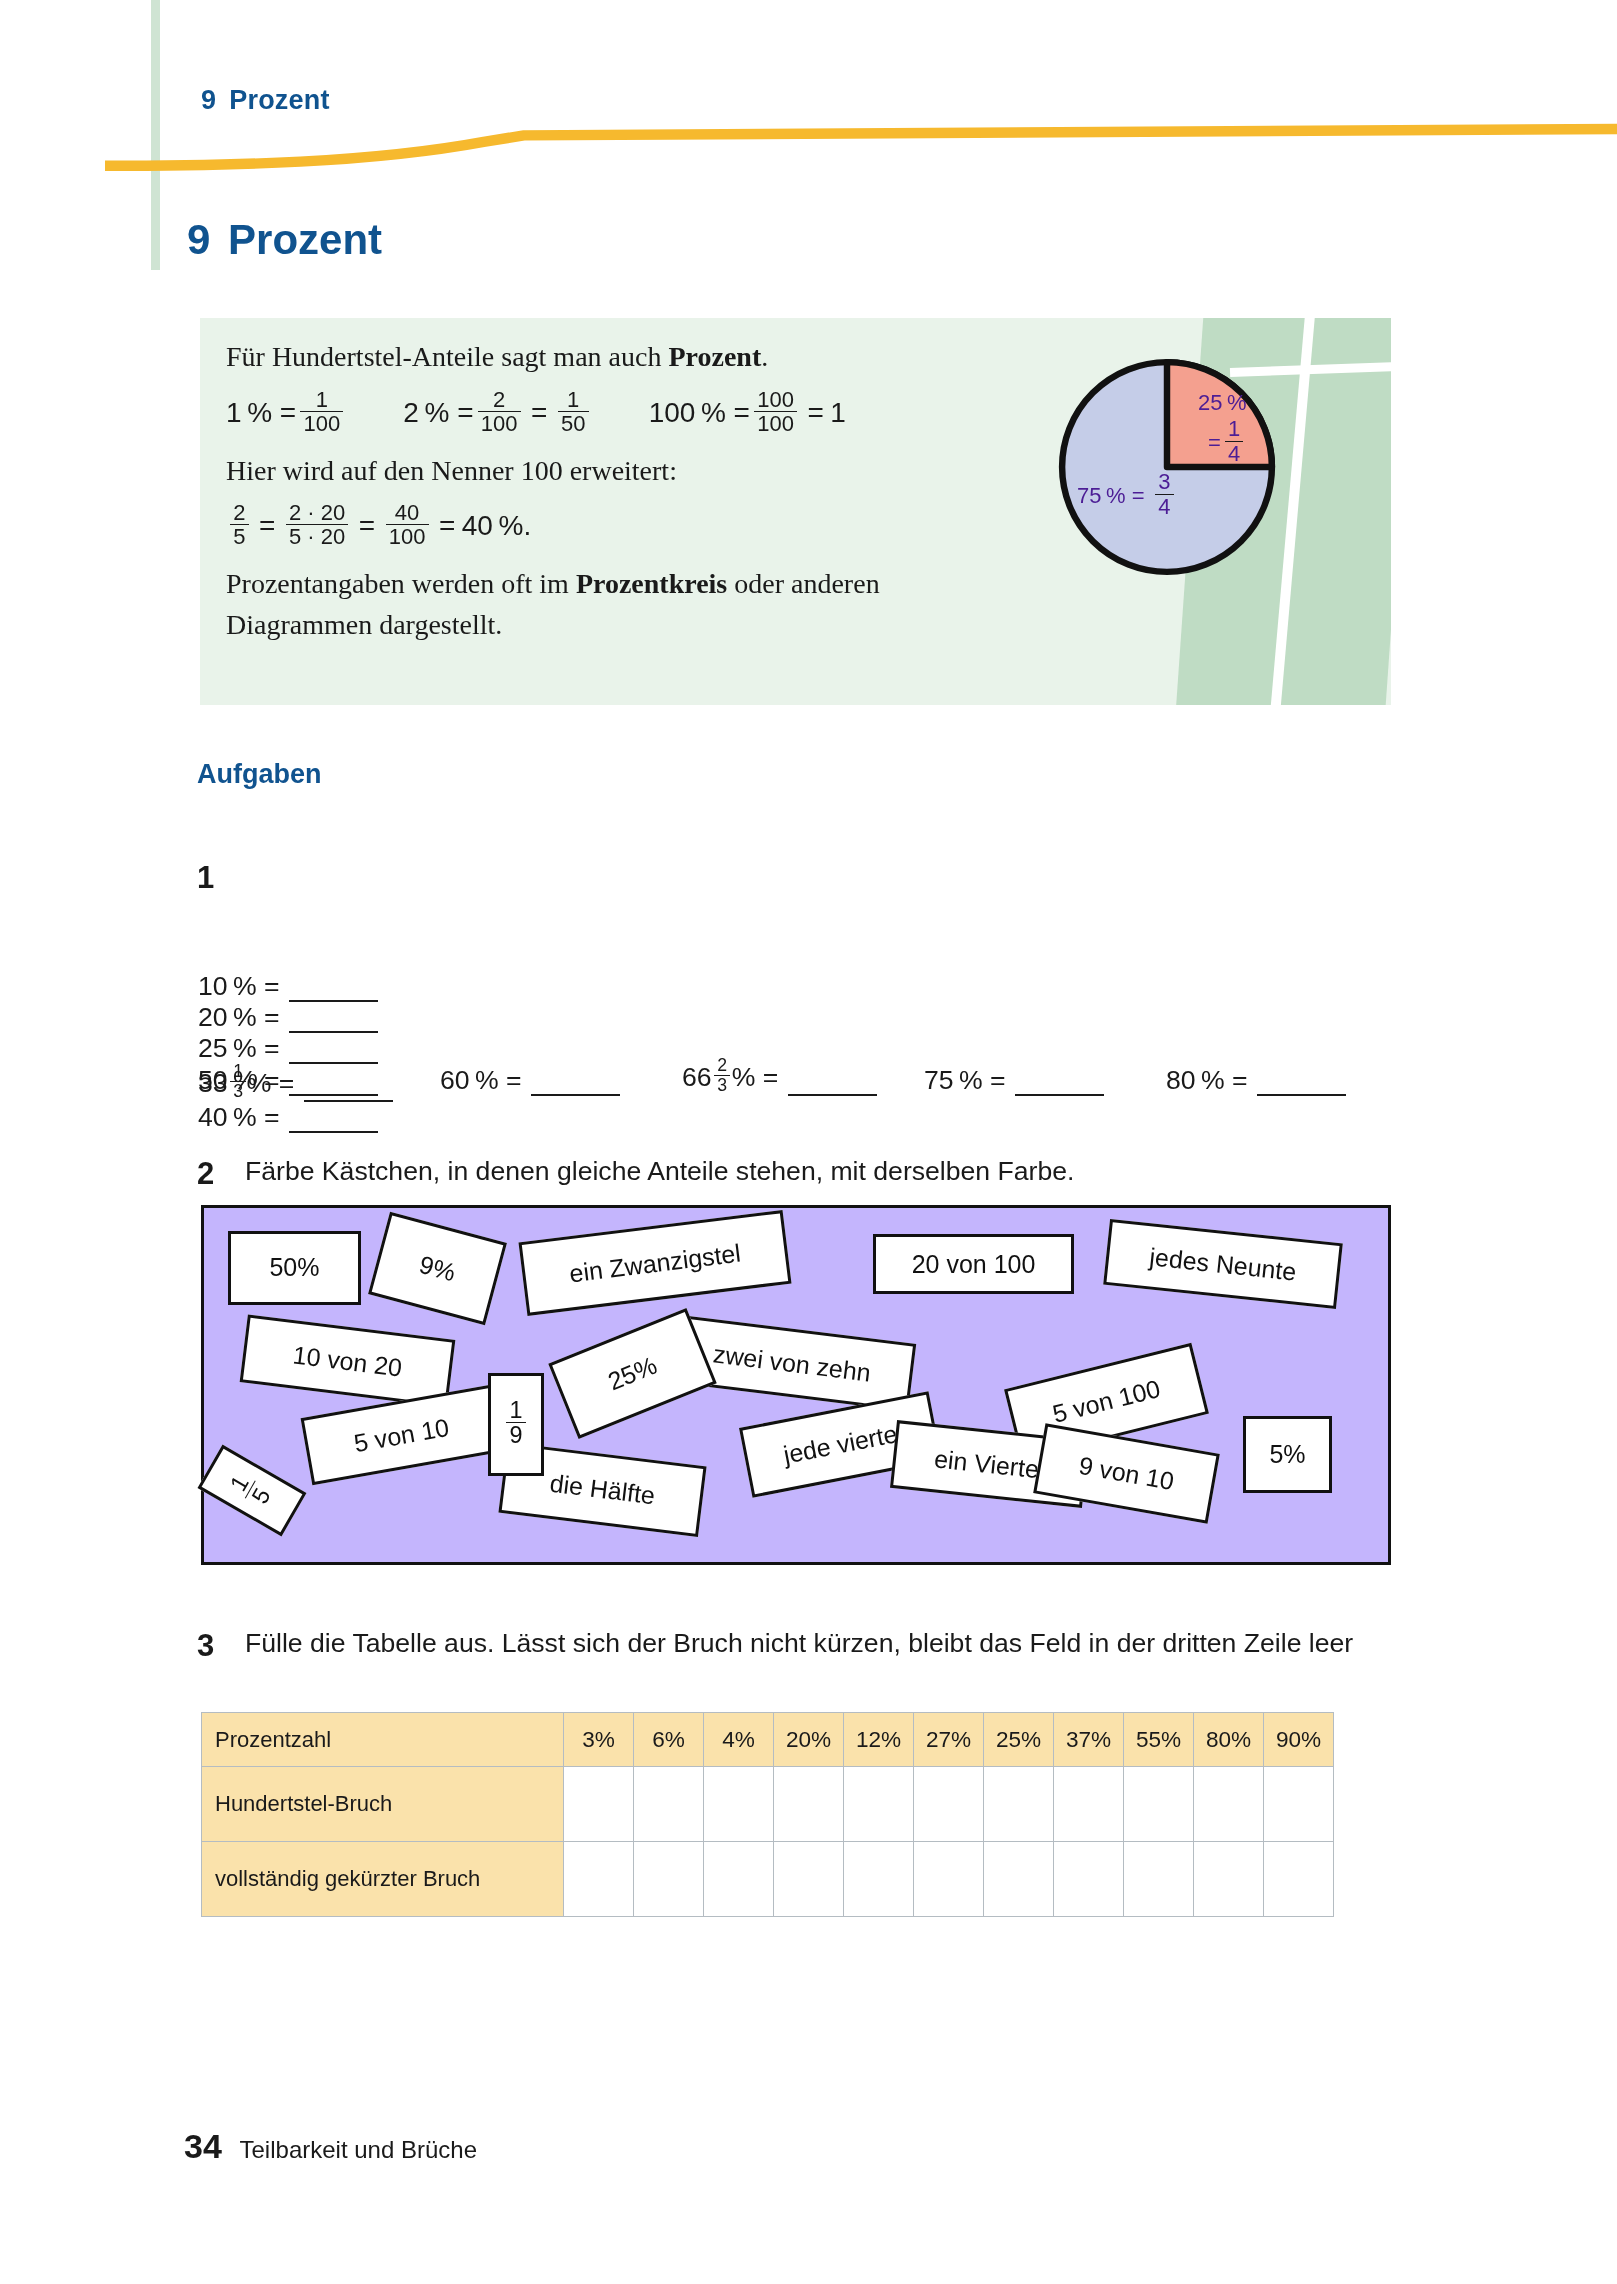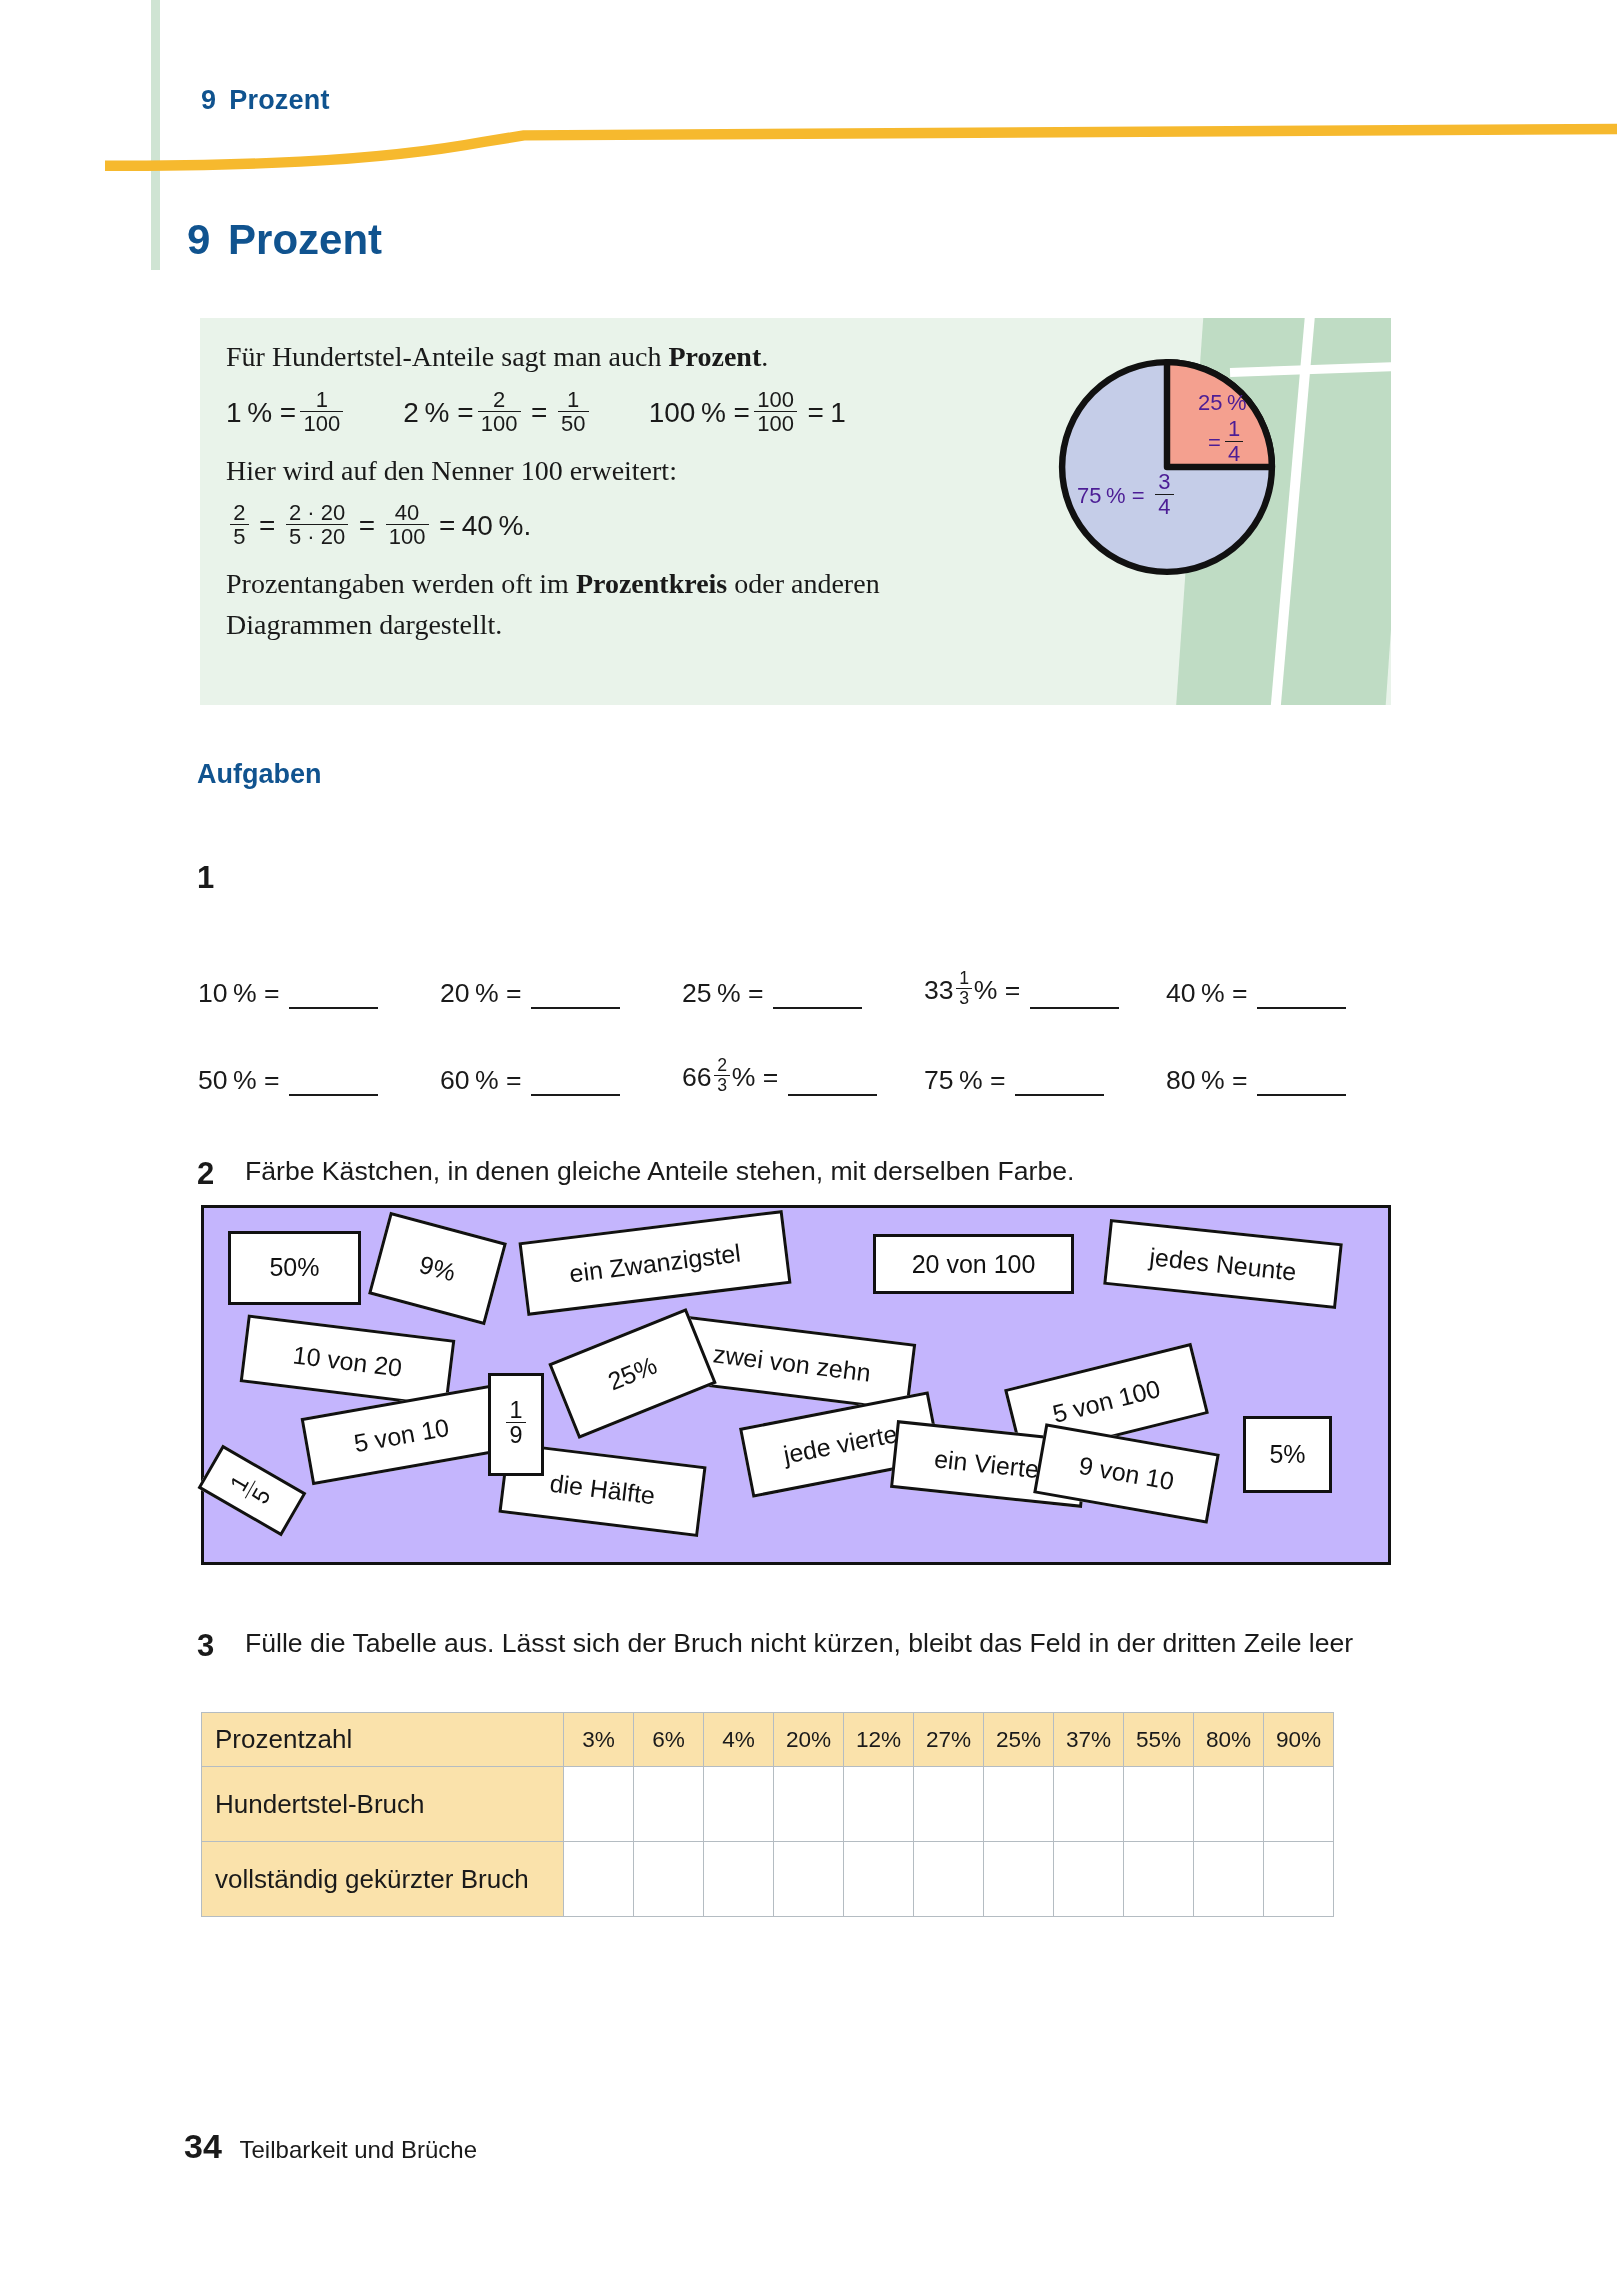--- a/index.html
+++ b/index.html
@@ -176,21 +176,21 @@
   .t3 { left: 245px; top: 1624px; width: 1152px; }
 
   
   .blank-row {
     position: absolute;
     left: 198px;
     display: flex;
     font-size: 26.6px;
     align-items: flex-end;
   }
-  .br1 { top: 971px; }
+  .br1 { top: 971px; flex-direction: column; }
   .br2 { top: 1058px; }
   .blank-item { width: 242px; display: flex; align-items: flex-end; }
   .blank-item .lab { white-space: nowrap; display: flex; align-items: center; }
   .blank-line {
     display: inline-block;
     width: 89px;
     border-bottom: 2px solid #1a1a1a;
     height: 27px;
     margin-left: 9.7px;
   }
@@ -236,21 +236,21 @@
     border: 1.6px solid #b4bcc2;
     padding: 0;
     text-align: center;
     font-weight: normal;
   }
   .tbl .rowlab {
     background: #fae2ab;
     text-align: left;
     padding-left: 13px;
     width: 348px;
-    font-size: 26px;
+    font-size: 22px;
   }
   .tbl .hcell {
     background: #fae2ab;
     width: 69px;
     height: 53px;
     font-size: 22.6px;
   }
   .tbl .dcell { background: #ffffff; width: 69px; height: 74px; }
   .tbl tr.hrow .rowlab { height: 53px; }
 

